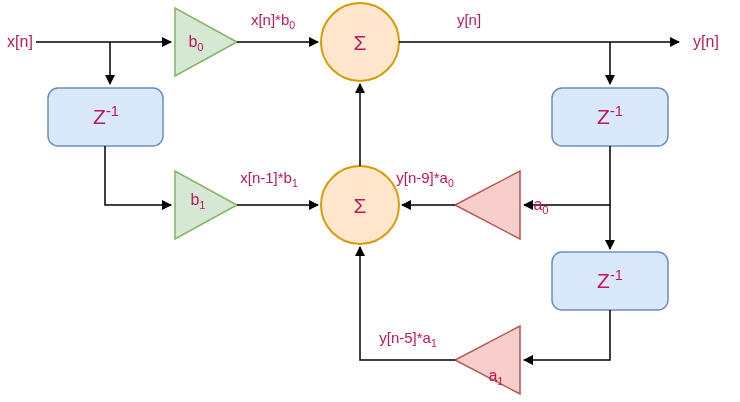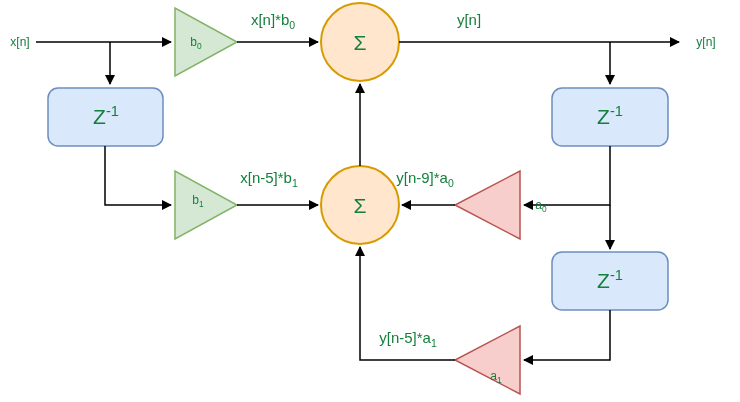--- a/index.html
+++ b/index.html
@@ -40,23 +40,23 @@
     stroke: var(--sum-stroke, #d79b00);
     stroke-width: 2;
   }
 
   .lbl {
     position: absolute;
     transform: translate(-50%, -50%);
     white-space: nowrap;
     font-size: 15px;
     line-height: 1;
-    color: #15803d;
+    color: #be185d;
   }
-  .node-lbl  { font-size: 12px; }
+  .node-lbl  { font-size: 16px; }
   .delay-lbl { font-size: 21px; }
   .sum-lbl   { font-size: 21px; }
   .lbl sub { font-size: 0.7em; line-height: 0; }
   .lbl sup { font-size: 0.7em; line-height: 0; }
 </style>
 </head>
 <body>
 
 <div class="canvas">
 
@@ -108,17 +108,17 @@
 
   <div class="lbl delay-lbl" style="left:106px; top:116px;"><span>Z</span><sup>-1</sup></div>
   <div class="lbl delay-lbl" style="left:610px; top:116px;"><span>Z</span><sup>-1</sup></div>
   <div class="lbl delay-lbl" style="left:610px; top:280px;"><span>Z</span><sup>-1</sup></div>
 
   <div class="lbl sum-lbl" style="left:360px; top:42px;">Σ</div>
   <div class="lbl sum-lbl" style="left:360px; top:205px;">Σ</div>
 
   <div class="lbl" style="left:273px; top:19px;"><span>x[n]*b</span><sub>0</sub></div>
   <div class="lbl" style="left:469px; top:19px;">y[n]</div>
-  <div class="lbl" style="left:269px; top:177px;"><span>x[n-5]*b</span><sub>1</sub></div>
+  <div class="lbl" style="left:269px; top:177px;"><span>x[n-1]*b</span><sub>1</sub></div>
   <div class="lbl" style="left:425px; top:177px;"><span>y[n-9]*a</span><sub>0</sub></div>
   <div class="lbl" style="left:408px; top:337px;"><span>y[n-5]*a</span><sub>1</sub></div>
 
 </div>
 
 </body></html>

